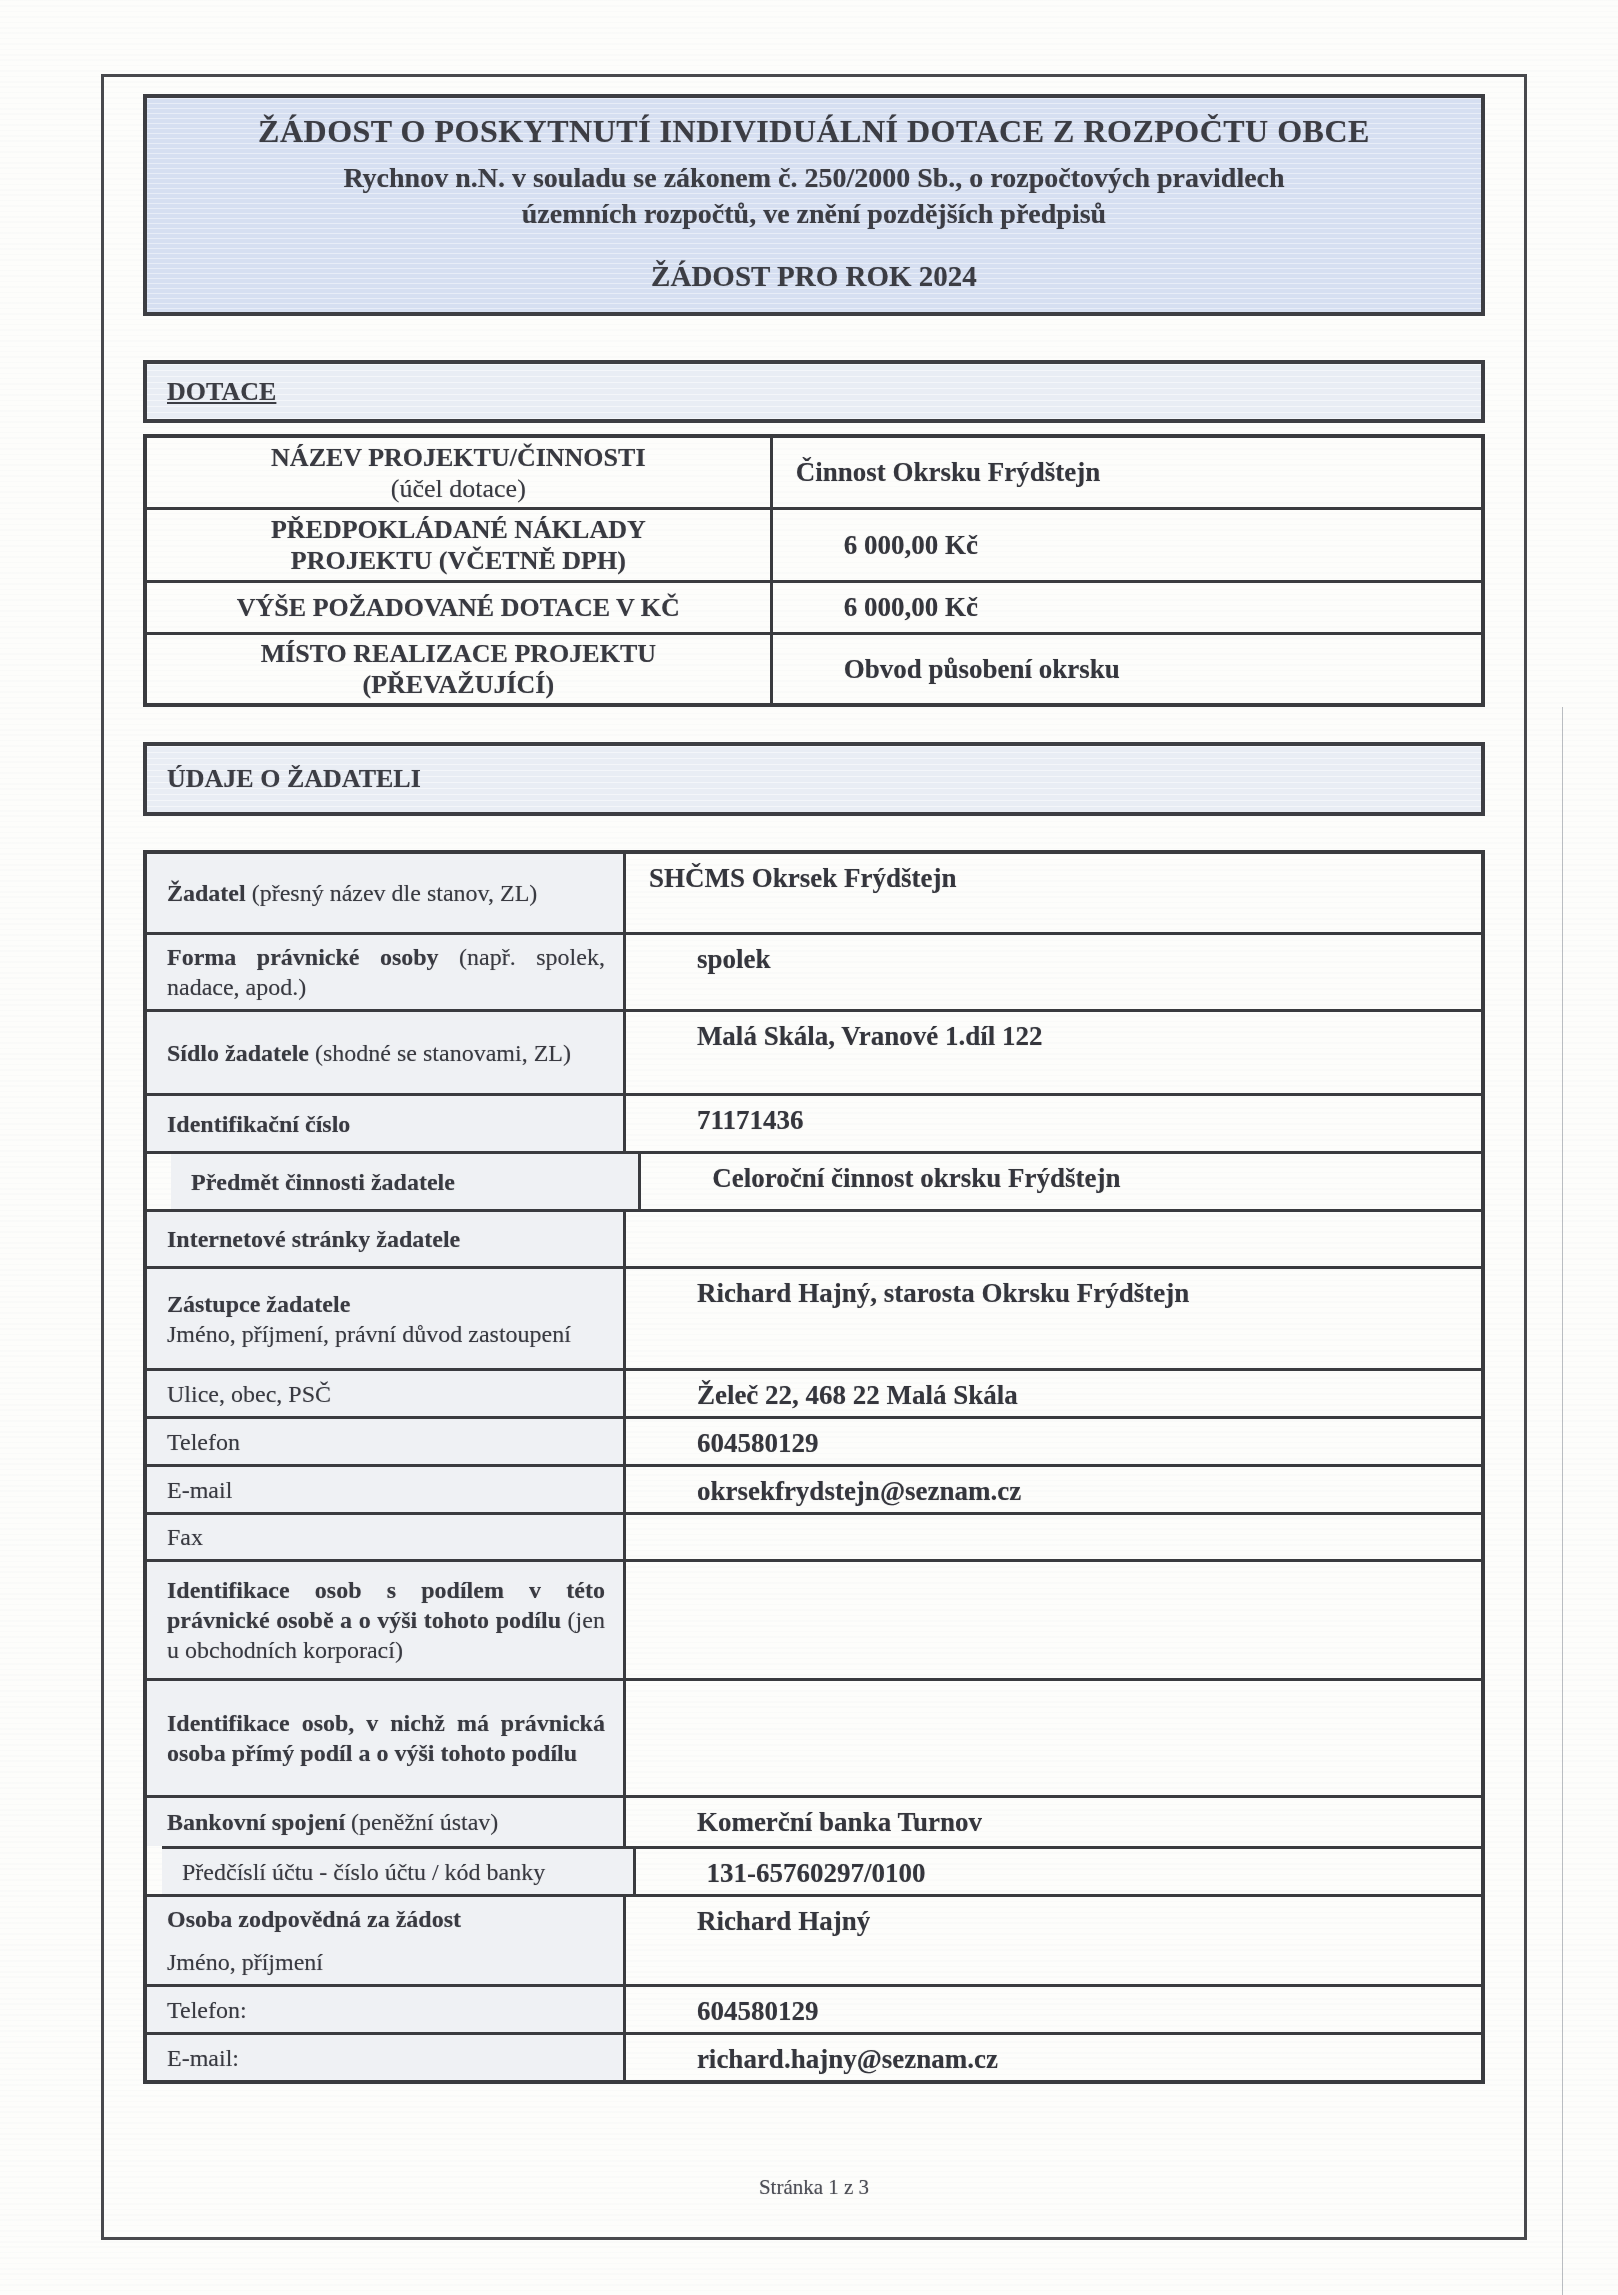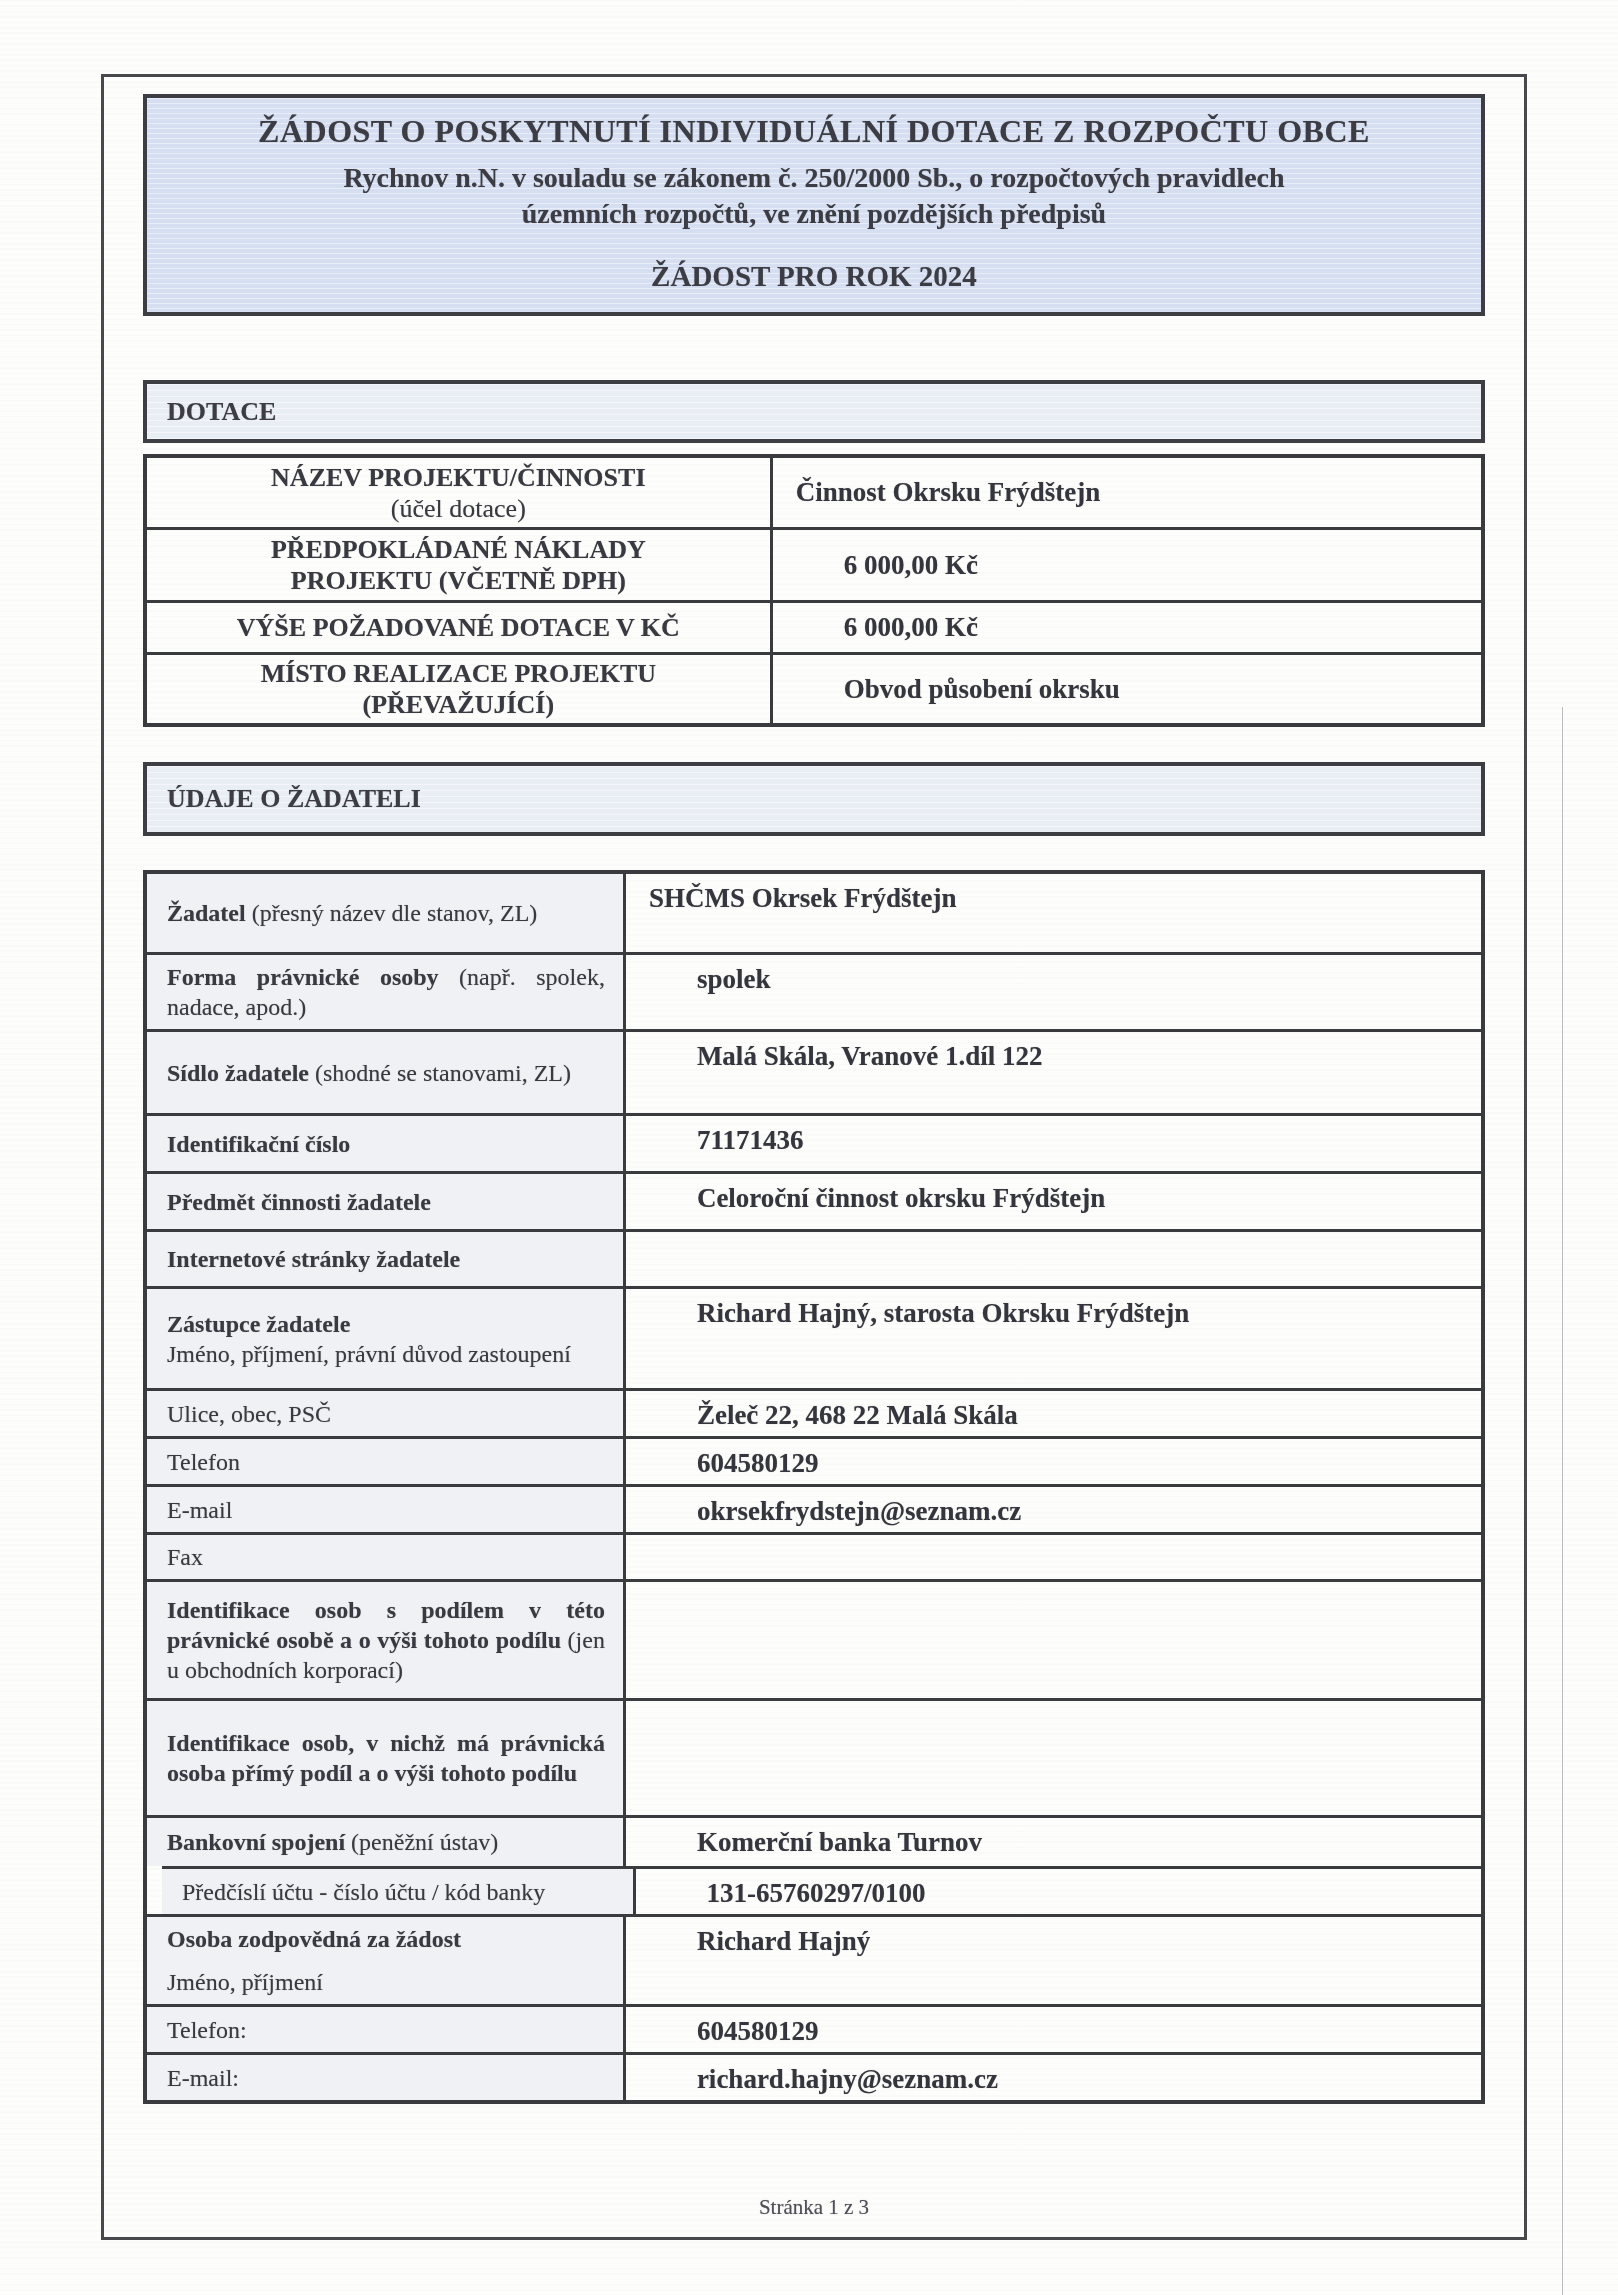--- a/index.html
+++ b/index.html
@@ -50,21 +50,21 @@
     box-sizing: border-box;
     border: 4.4px solid #3d3e43;
     background-color: #e9edf4;
     background-image: repeating-linear-gradient(180deg,
       rgba(255,255,255,0.5) 0px, rgba(255,255,255,0.5) 1px,
       rgba(0,0,0,0) 1px, rgba(0,0,0,0) 6px);
     font-size: 26px; font-weight: 700;
     padding: 12.4px 10px 12.4px 20px;
     color: #3c3d44;
   }
-  .section-bar.dotace-bar { margin-top: 64px; }
+  .section-bar.dotace-bar { margin-top: 44px; text-decoration: underline; }
   .section-bar.udaje-bar  { margin-top: 35px; padding-top: 18px; padding-bottom: 18px; }
 
   
   .tbl { border: 4px solid #3a3b3f; }
   .tbl .row { display: flex; align-items: stretch; }
   .tbl .row + .row { border-top: 3px solid #3a3b3f; gap: 48px; }
   .tbl .lab {
     box-sizing: border-box;
     border-right: 3px solid #3a3b3f;
     display: flex; flex-direction: column; justify-content: center;
@@ -95,21 +95,21 @@
   }
   .tbl-zadatel .lab-t { text-align: justify; font-size: 24px; line-height: 30px; }
   .lb { font-weight: 700; }
   .ln { font-weight: 400; }
   .ls { display: block; font-weight: 400; }
   .tbl-zadatel .val { padding: 9px 10px 5px 23px; }
   .tbl-zadatel .row:nth-child(1)  { min-height: 78px; }
   .tbl-zadatel .row:nth-child(2)  { min-height: 74px; }
   .tbl-zadatel .row:nth-child(3)  { min-height: 81px; }
   .tbl-zadatel .row:nth-child(4)  { min-height: 55px; }
-  .tbl-zadatel .row:nth-child(5)  { min-height: 55px; }
+  .tbl-zadatel .row:nth-child(5)  { min-height: 55px; padding-left: 24px; }
   .tbl-zadatel .row:nth-child(6)  { min-height: 54px; }
   .tbl-zadatel .row:nth-child(7)  { min-height: 99px; }
   .tbl-zadatel .row:nth-child(8)  { min-height: 42px; }
   .tbl-zadatel .row:nth-child(9)  { min-height: 43px; }
   .tbl-zadatel .row:nth-child(10) { min-height: 43px; }
   .tbl-zadatel .row:nth-child(11) { min-height: 43px; }
   .tbl-zadatel .row:nth-child(12) { min-height: 116px; }
   .tbl-zadatel .row:nth-child(13) { min-height: 114px; }
   .tbl-zadatel .row:nth-child(14) { min-height: 48px; justify-content: space-between; }
   .tbl-zadatel .row:nth-child(15) { min-height: 40px; margin-left: 15px; }

